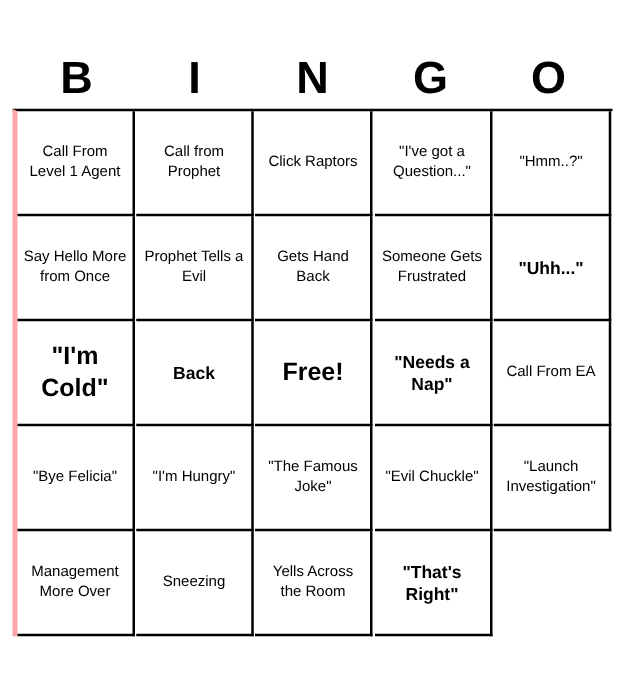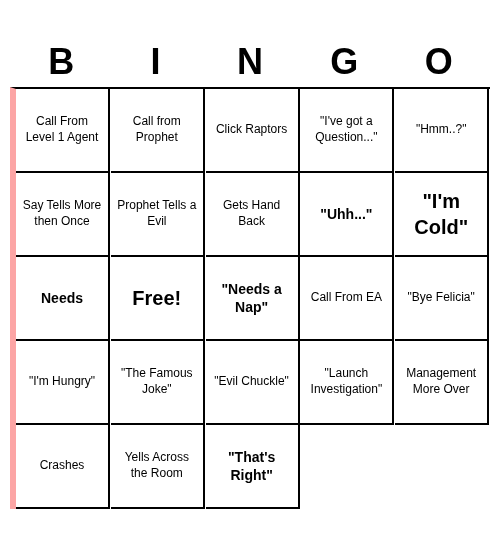--- a/index.html
+++ b/index.html
@@ -31,21 +31,21 @@
 
     .bingo-title span {
       font-size: 36px;
       font-weight: bold;
       width: 86px;
       text-align: center;
     }
 
     .bingo-grid {
       border-top: 2px solid #000;
-      border-left: 6px solid #fca5a5;
+      border-left: 4px solid #fca5a5;
       display: grid;
       grid-template-columns: repeat(5, 1fr);
     }
 
     .bingo-cell {
       border-right: 2px solid #000;
       border-bottom: 2px solid #000;
       width: 94px;
       height: 84px;
       display: flex;
@@ -82,32 +82,33 @@
     <span>N</span>
     <span>G</span>
     <span>O</span>
   </div>
   <div class="bingo-grid" id="bingo-grid">
   <div class="bingo-cell">Call From Level 1 Agent</div>
       <div class="bingo-cell">Call from Prophet</div>
       <div class="bingo-cell">Click Raptors</div>
       <div class="bingo-cell">"I've got a Question..."</div>
       <div class="bingo-cell">"Hmm..?"</div>
-      <div class="bingo-cell">Say Tells More then Once</div>
+      <div class="bingo-cell">Say Hello More from Once</div>
       <div class="bingo-cell">Prophet Tells a Evil</div>
       <div class="bingo-cell">Gets Hand Back</div>
+      <div class="bingo-cell">Someone Gets Frustrated</div>
       <div class="bingo-cell medium-text">"Uhh..."</div>
       <div class="bingo-cell large-text">"I'm Cold"</div>
-      <div class="bingo-cell medium-text">Needs</div>
+      <div class="bingo-cell medium-text">Back</div>
       <div class="bingo-cell free">Free!</div>
       <div class="bingo-cell medium-text">"Needs a Nap"</div>
       <div class="bingo-cell">Call From EA</div>
       <div class="bingo-cell">"Bye Felicia"</div>
       <div class="bingo-cell">"I'm Hungry"</div>
       <div class="bingo-cell">"The Famous Joke"</div>
       <div class="bingo-cell">"Evil Chuckle"</div>
       <div class="bingo-cell">"Launch Investigation"</div>
       <div class="bingo-cell">Management More Over</div>
-      <div class="bingo-cell">Crashes</div>
+      <div class="bingo-cell">Sneezing</div>
       <div class="bingo-cell">Yells Across the Room</div>
       <div class="bingo-cell medium-text">"That's Right"</div>
     </div>
 </div>
 
 </body></html>

